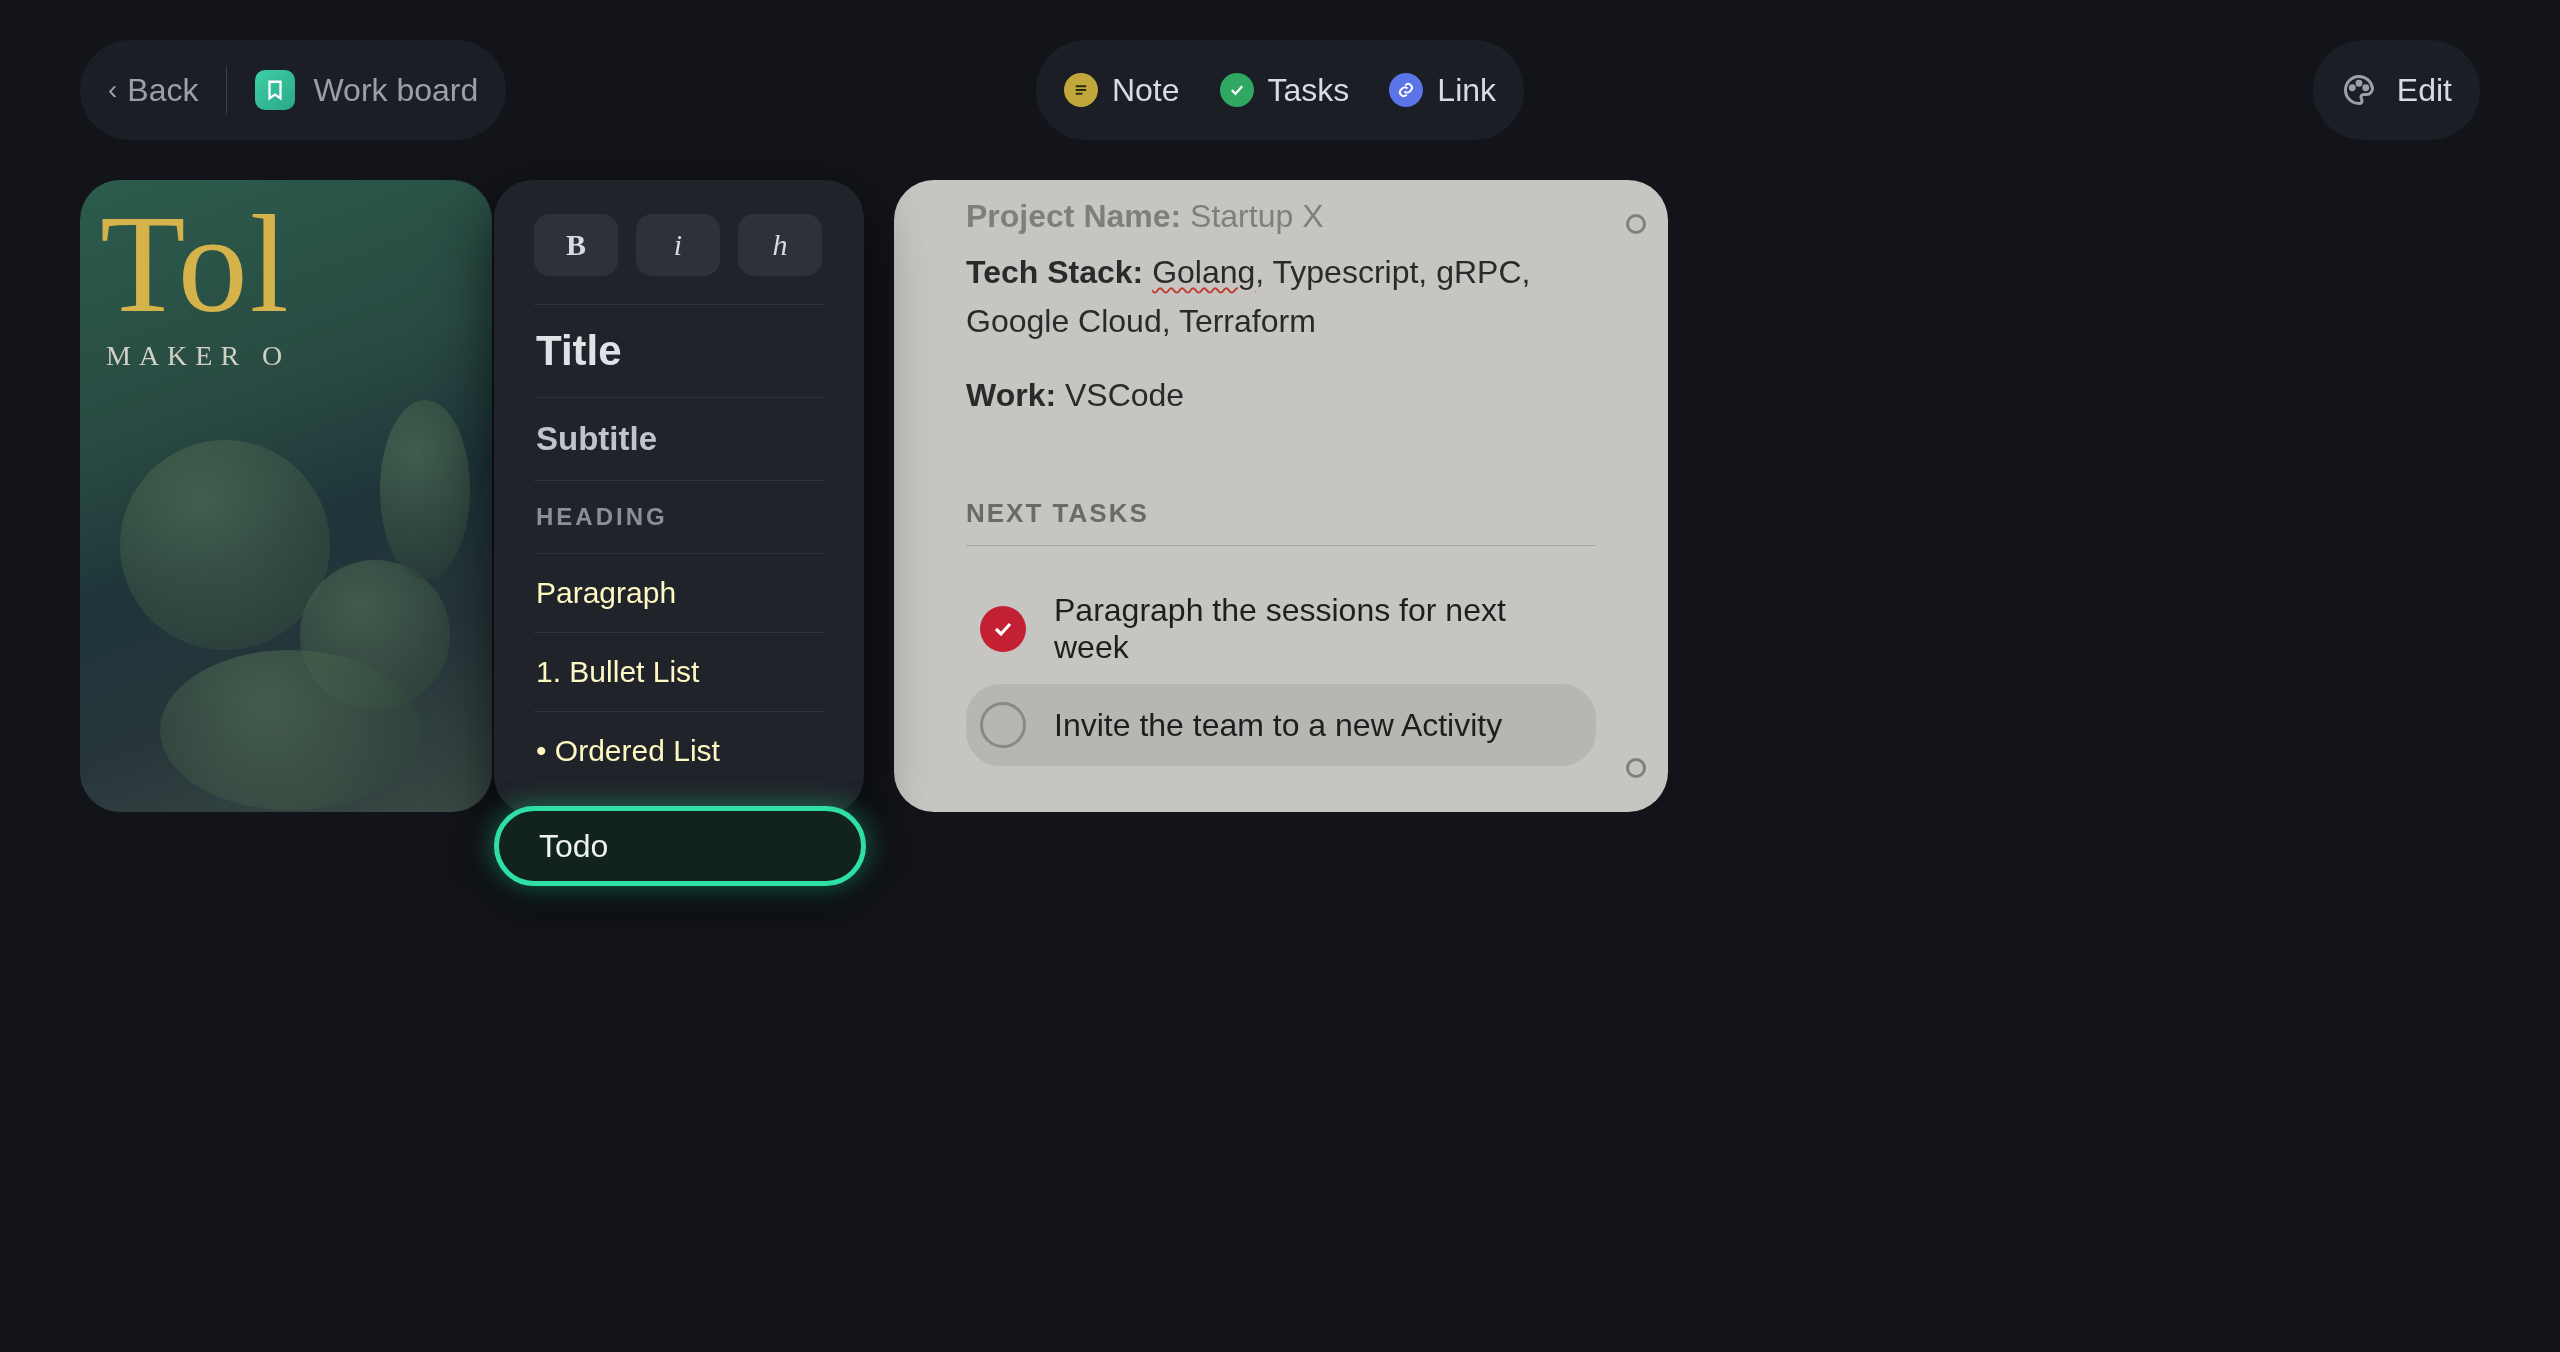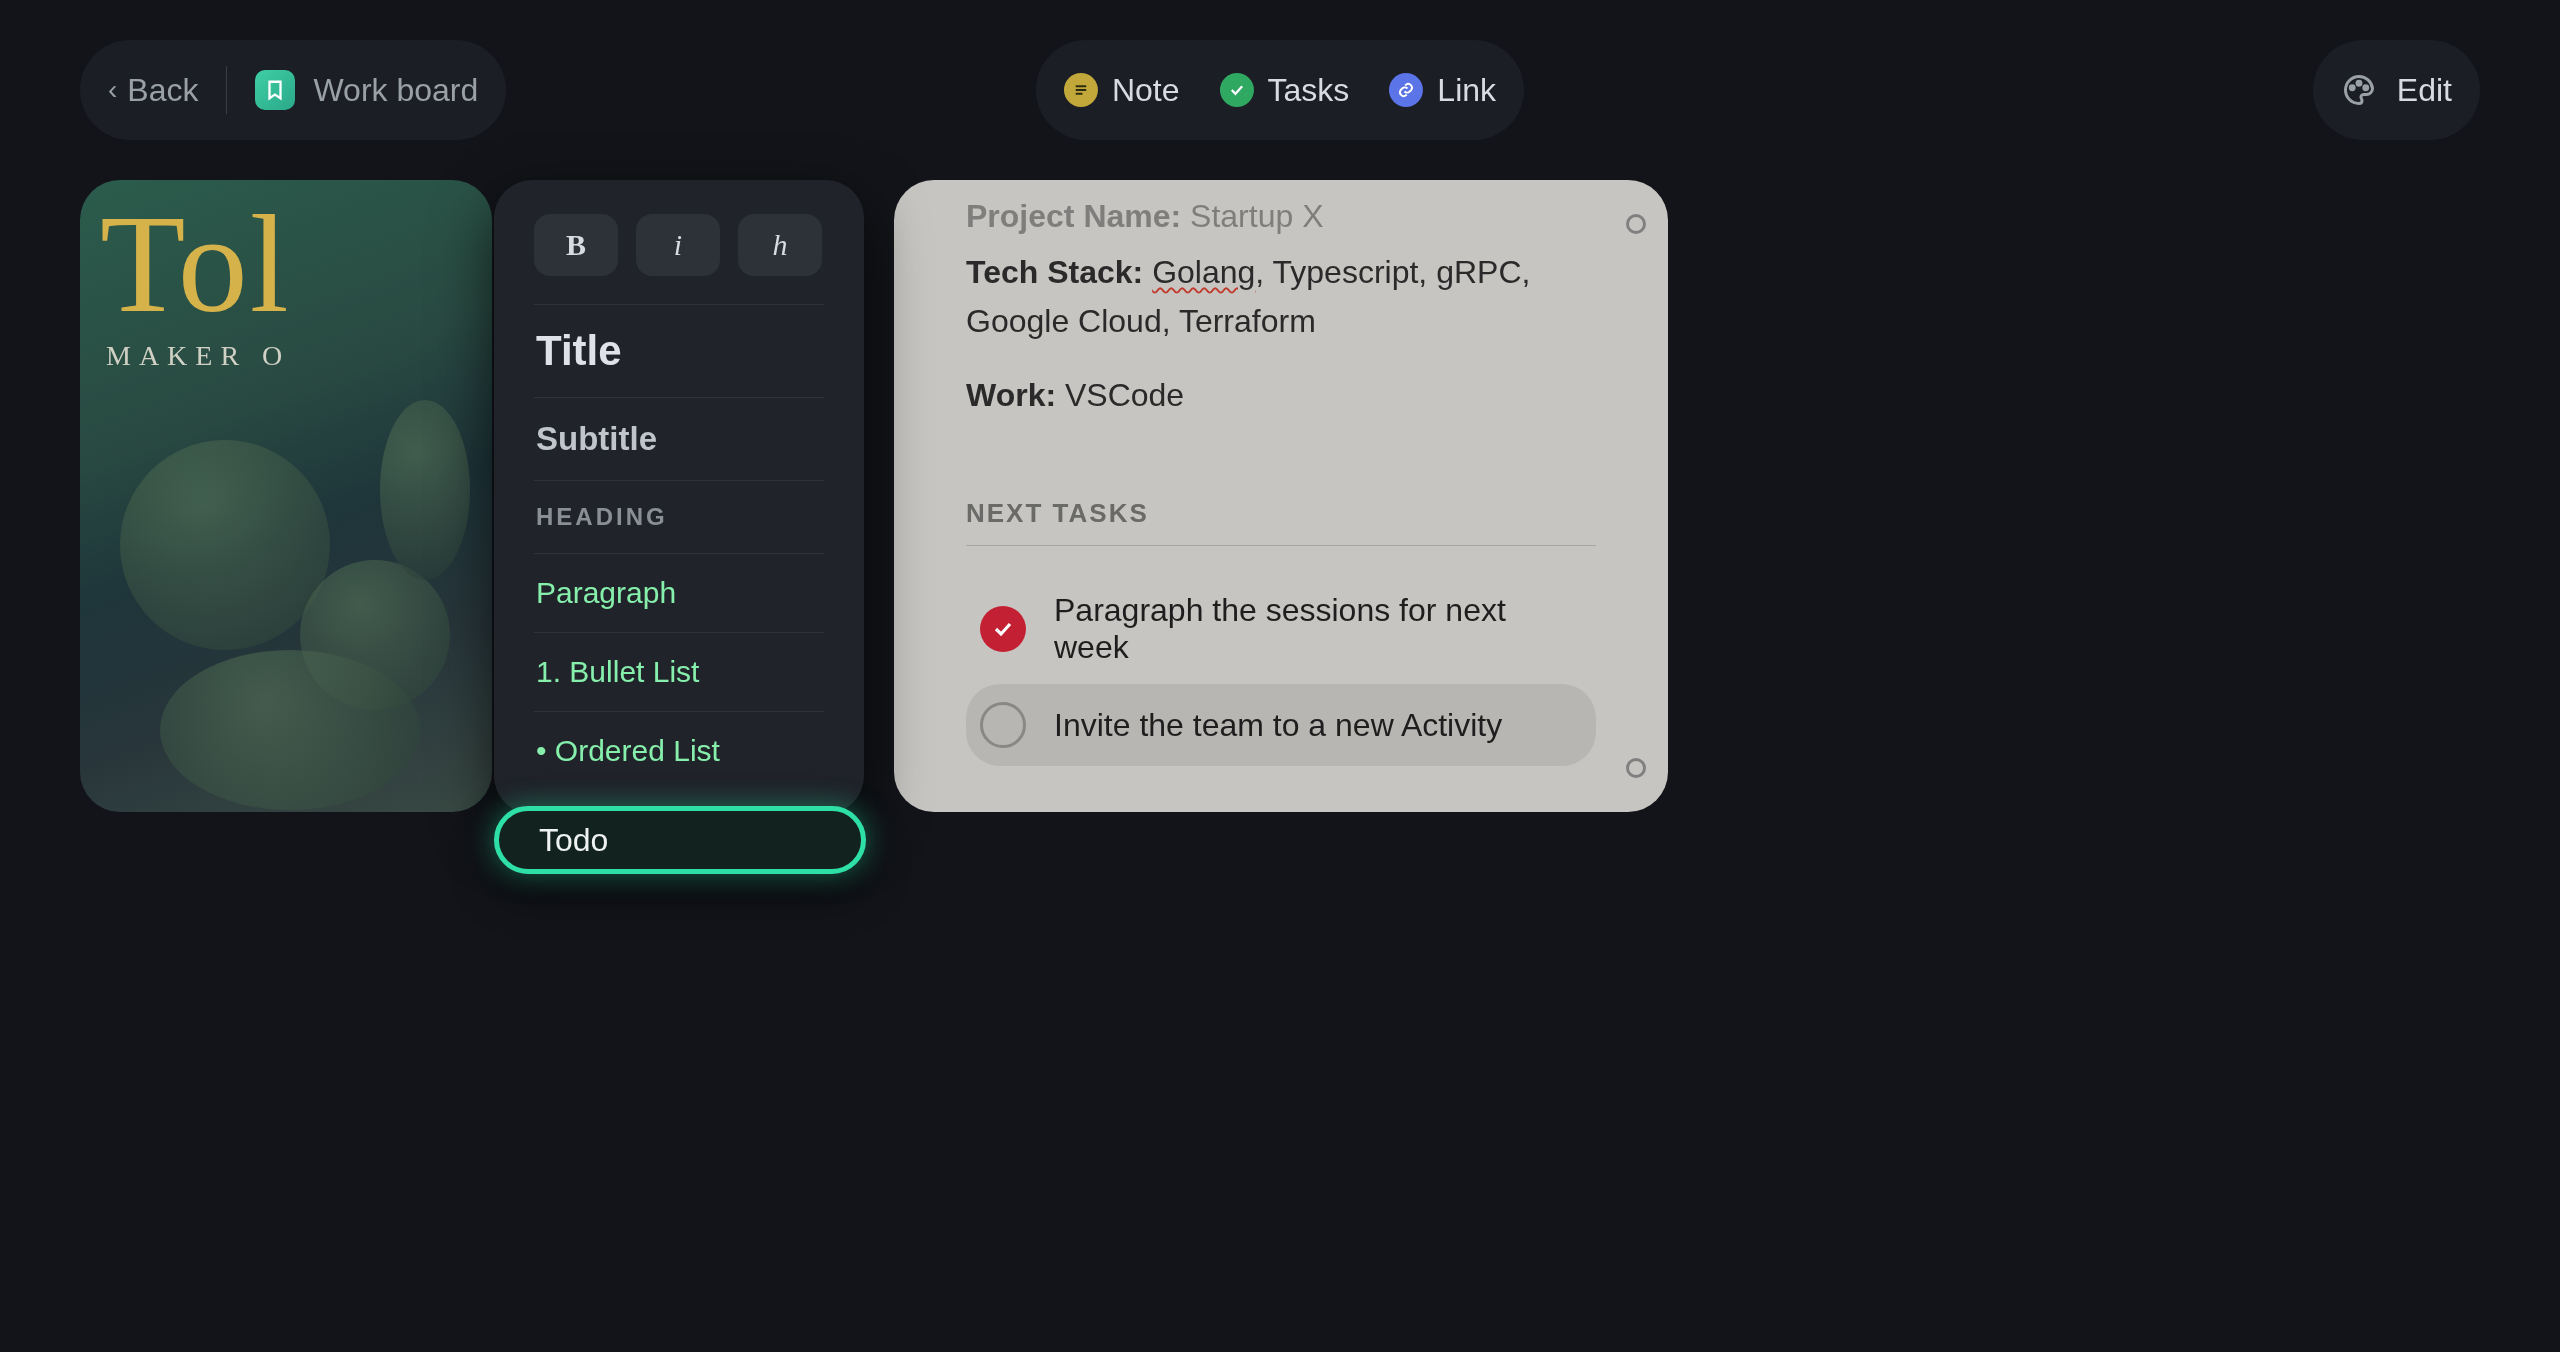--- a/index.html
+++ b/index.html
@@ -191,35 +191,35 @@
     font-size:30px;
   }
   .fmt-btn.bold{ font-weight:800; font-family:Georgia,serif; }
   .fmt-btn.italic{ font-style:italic; font-family:Georgia,serif; }
   .fmt-btn.heading{ font-family:Georgia,serif; font-style:italic; }
 
   .menu-item{
     padding:22px 2px;
     border-top:1px solid #2f333a;
     font-size:30px;
-    color:#86efac;
+    color:#fef9c3;
     cursor:pointer;
   }
   .menu-item.first{ border-top:1px solid #2f333a; }
   .menu-item.title{ font-size:42px; font-weight:800; color:#dfe3e8; }
   .menu-item.subtitle{ font-size:33px; font-weight:700; color:#c0c5cc; }
   .menu-item.heading-lbl{
     font-size:24px; font-weight:800; letter-spacing:3px;
     color:#8a8f97; text-transform:uppercase;
   }
 
   .todo-pill{
     position:absolute;
     left:494px; top:806px;
-    width:372px; height:68px;
+    width:372px; height:80px;
     border:5px solid var(--teal);
     border-radius:44px;
     background:#12221e;
     box-shadow: 0 0 28px rgba(47,224,166,.45), 0 18px 40px rgba(0,0,0,.6);
     display:flex; align-items:center;
     padding-left:40px;
     font-size:32px; color:#eef2f0;
     cursor:pointer;
   }
 </style>

